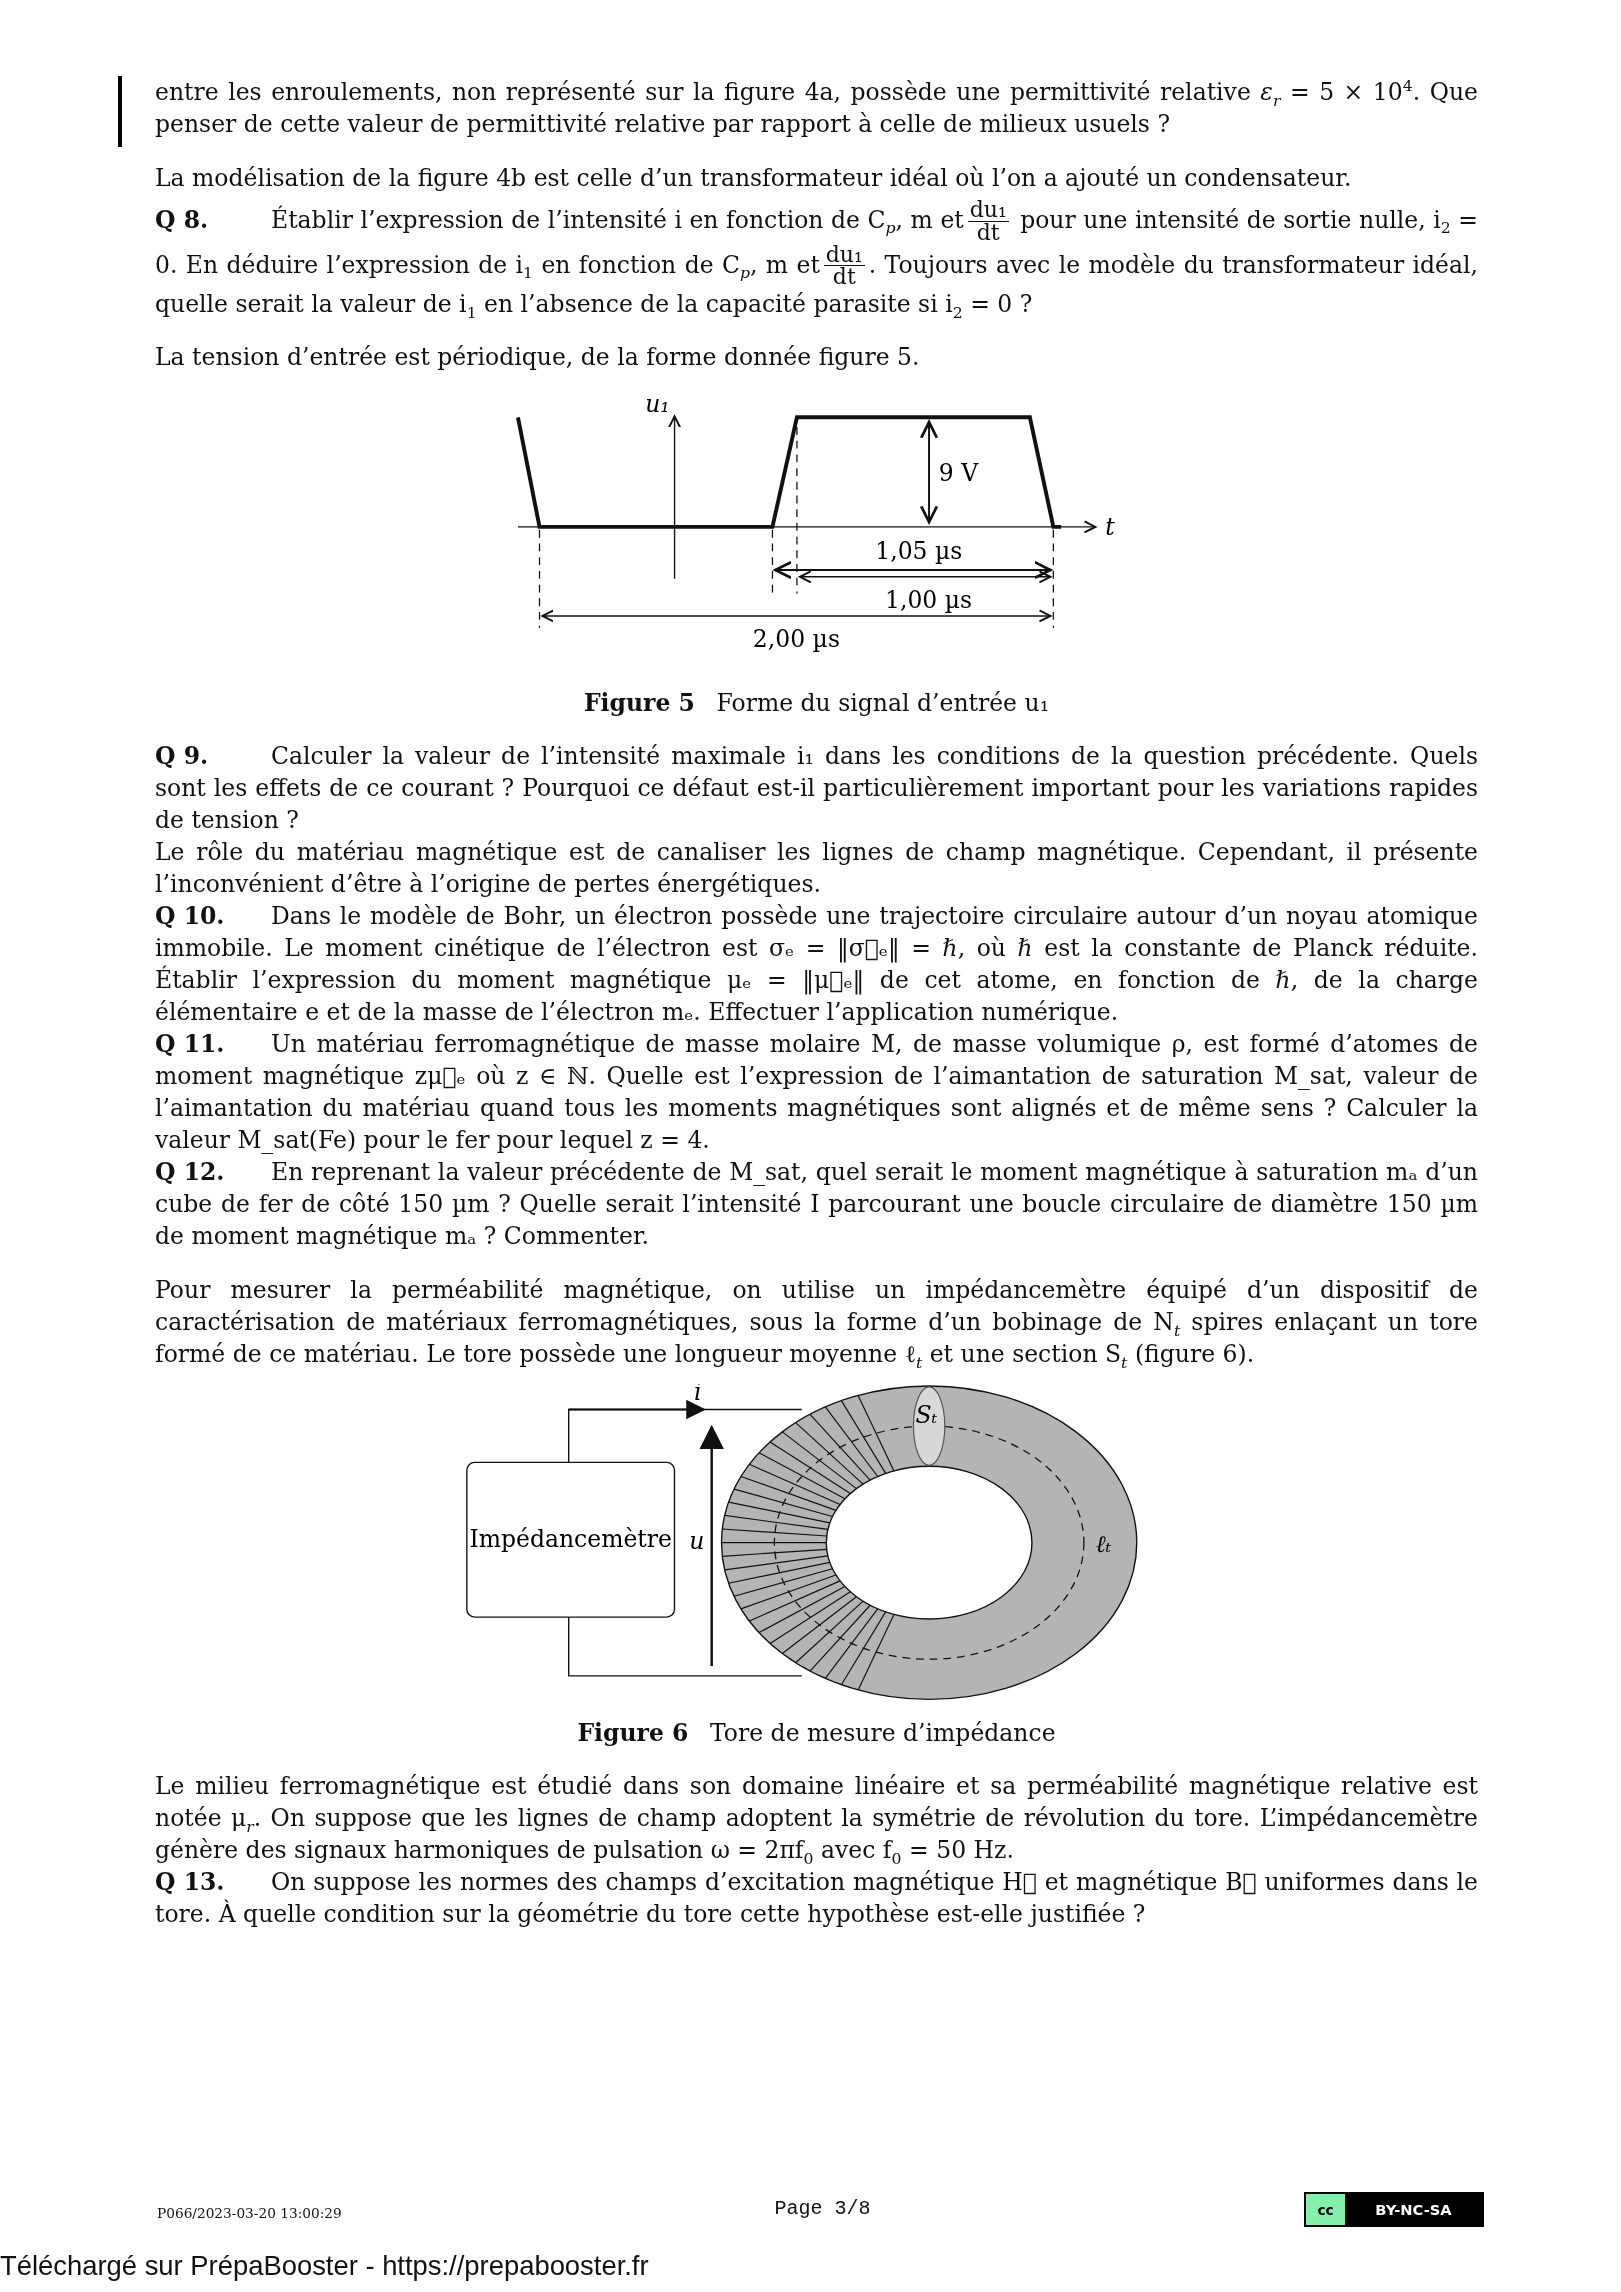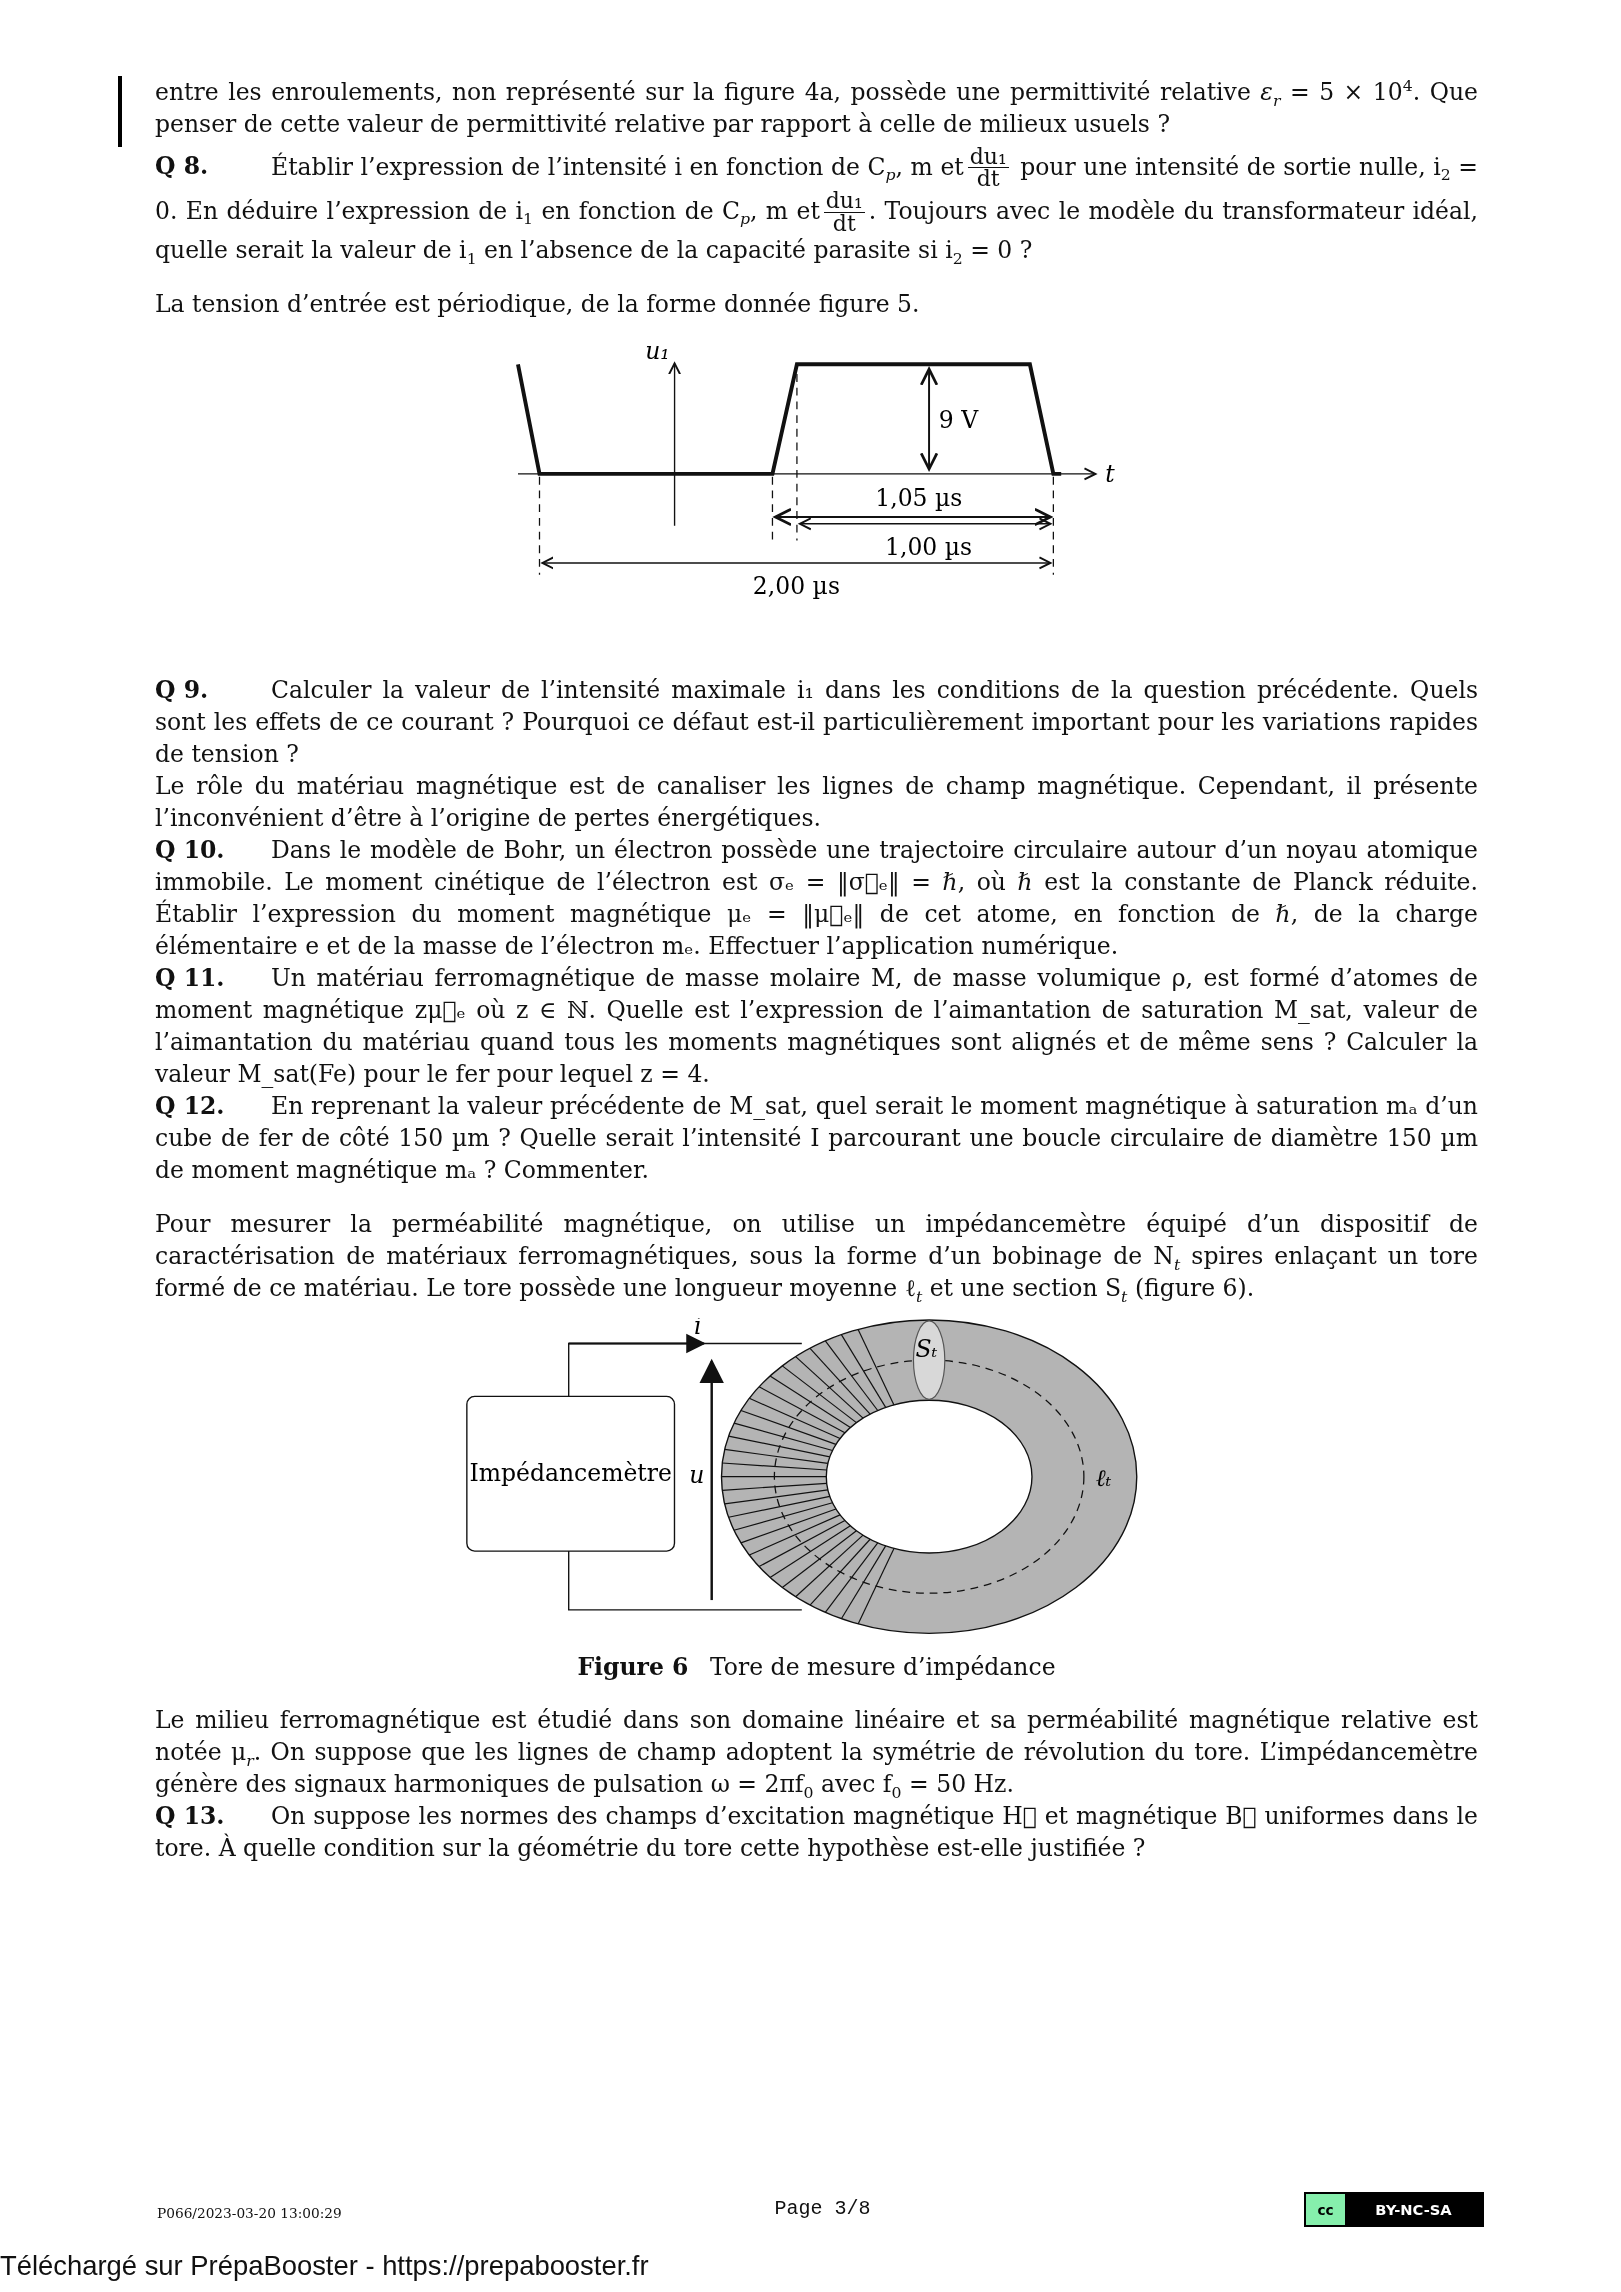--- a/index.html
+++ b/index.html
@@ -28,20 +28,21 @@
 </style>
 </head>
 <body>
 
 <div class="changebar"></div>
 
 <div class="page">
 
   <p><span>entre les enroulements, non représenté sur la figure 4a, possède une permittivité relative </span><span class="m">ε</span><sub class="m">r</sub><span> = 5 × 10</span><sup>4</sup><span>. Que penser de cette valeur de permittivité relative par rapport à celle de milieux usuels ?</span></p>
 
+  <p class="gap">La modélisation de la figure 4b est celle d’un transformateur idéal où l’on a ajouté un condensateur.</p>
 
   <p style="margin-top:5.9px"><span class="q">Q 8.</span><span>Établir l’expression de l’intensité i en fonction de C</span><sub class="m">p</sub><span>, m et</span><span class="frac"><span class="num">du₁</span><span>dt</span></span><span> pour une intensité de sortie nulle, i</span><sub>2</sub><span> = 0. En déduire l’expression de i</span><sub>1</sub><span> en fonction de C</span><sub class="m">p</sub><span>, m et</span><span class="frac"><span class="num">du₁</span><span>dt</span></span><span>. Toujours avec le modèle du transformateur idéal, quelle serait la valeur de i</span><sub>1</sub><span> en l’absence de la capacité parasite si i</span><sub>2</sub><span> = 0 ?</span></p>
 
   <p class="gap">La tension d’entrée est périodique, de la forme donnée figure 5.</p>
 
   <div class="figure" style="height:323px; margin-top:9.8px;">
     <svg width="1323" height="323" viewBox="0 0 1350 330" style="font-size:24px">
       <defs>
         <marker id="ah" markerWidth="10" markerHeight="10" refX="8" refY="5" orient="auto">
             <path d="M0,1 L8,5 L0,9" fill="none" stroke="#111" stroke-width="1.4"></path>
@@ -62,20 +63,21 @@
       <line x1="658" y1="198" x2="914" y2="198" stroke="#111" stroke-width="1.4" marker-start="url(#ahs)" marker-end="url(#ah)"></line>
       <line x1="395" y1="238" x2="914" y2="238" stroke="#111" stroke-width="1.4" marker-start="url(#ahs)" marker-end="url(#ah)"></line>
       <text x="500" y="30" font-size="24" font-style="italic">u₁</text>
       <text x="970" y="155" font-size="24" font-style="italic">t</text>
       <text x="800" y="100" font-size="24">9 V</text>
       <text x="735" y="180" font-size="24">1,05 µs</text>
       <text x="745" y="230" font-size="24">1,00 µs</text>
       <text x="610" y="270" font-size="24">2,00 µs</text>
     </svg>
   </div>
+  <div class="caption" style="margin-top:-19.6px"><b>Figure 5</b><span>Forme du signal d’entrée u₁</span></div>
 
   <p class="gap"><span class="q">Q 9.</span><span>Calculer la valeur de l’intensité maximale i₁ dans les conditions de la question précédente. Quels sont les effets de ce courant ? Pourquoi ce défaut est-il particulièrement important pour les variations rapides de tension ?</span></p>
 
   <p>Le rôle du matériau magnétique est de canaliser les lignes de champ magnétique. Cependant, il présente l’inconvénient d’être à l’origine de pertes énergétiques.</p>
 
   <p><span class="q">Q 10.</span><span>Dans le modèle de Bohr, un électron possède une trajectoire circulaire autour d’un noyau atomique immobile. Le moment cinétique de l’électron est σₑ = ‖σ⃗ₑ‖ = ℏ, où ℏ est la constante de Planck réduite. Établir l’expression du moment magnétique μₑ = ‖μ⃗ₑ‖ de cet atome, en fonction de ℏ, de la charge élémentaire e et de la masse de l’électron mₑ. Effectuer l’application numérique.</span></p>
   <p><span class="q">Q 11.</span><span>Un matériau ferromagnétique de masse molaire M, de masse volumique ρ, est formé d’atomes de moment magnétique zμ⃗ₑ où z ∈ ℕ. Quelle est l’expression de l’aimantation de saturation M_sat, valeur de l’aimantation du matériau quand tous les moments magnétiques sont alignés et de même sens ? Calculer la valeur M_sat(Fe) pour le fer pour lequel z = 4.</span></p>
   <p><span class="q">Q 12.</span><span>En reprenant la valeur précédente de M_sat, quel serait le moment magnétique à saturation mₐ d’un cube de fer de côté 150 µm ? Quelle serait l’intensité I parcourant une boucle circulaire de diamètre 150 µm de moment magnétique mₐ ? Commenter.</span></p>
 
   <p class="gap"><span>Pour mesurer la perméabilité magnétique, on utilise un impédancemètre équipé d’un dispositif de caractérisation de matériaux ferromagnétiques, sous la forme d’un bobinage de N</span><sub class="m">t</sub><span> spires enlaçant un tore formé de ce matériau. Le tore possède une longueur moyenne ℓ</span><sub class="m">t</sub><span> et une section S</span><sub class="m">t</sub><span> (figure 6).</span></p>

